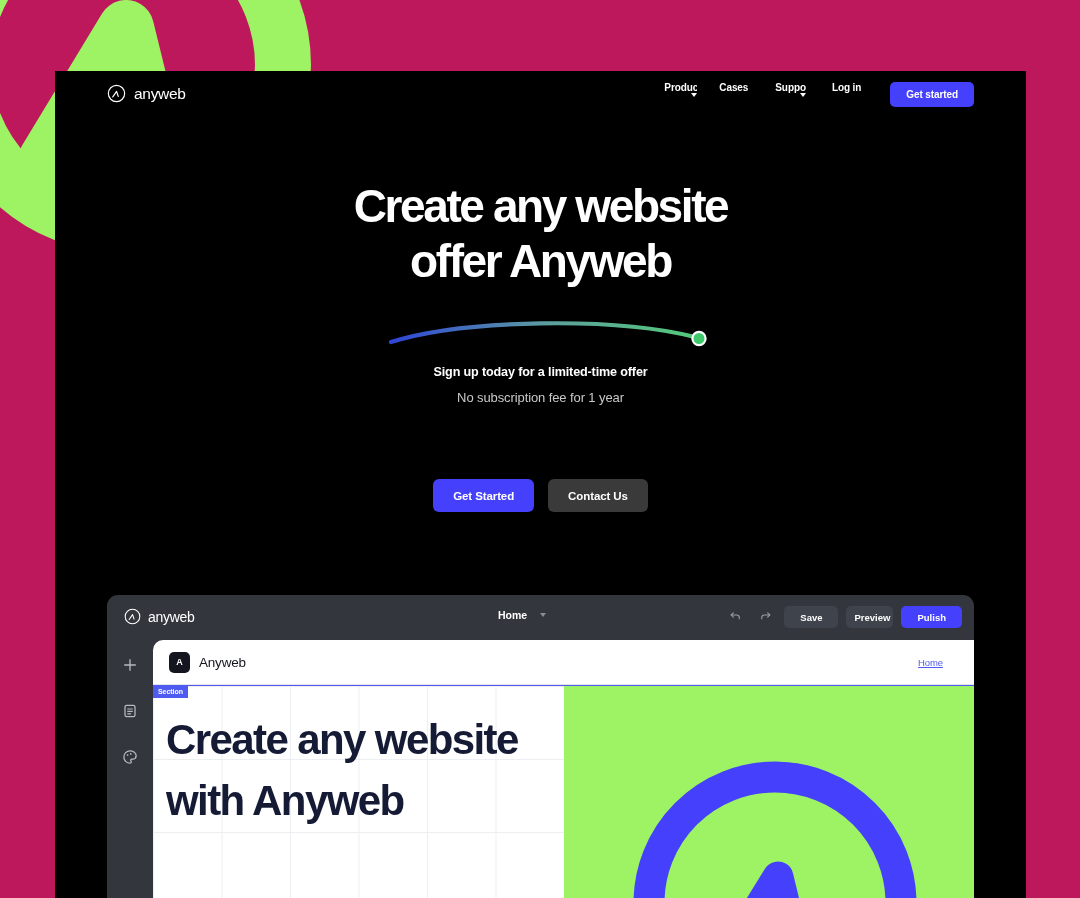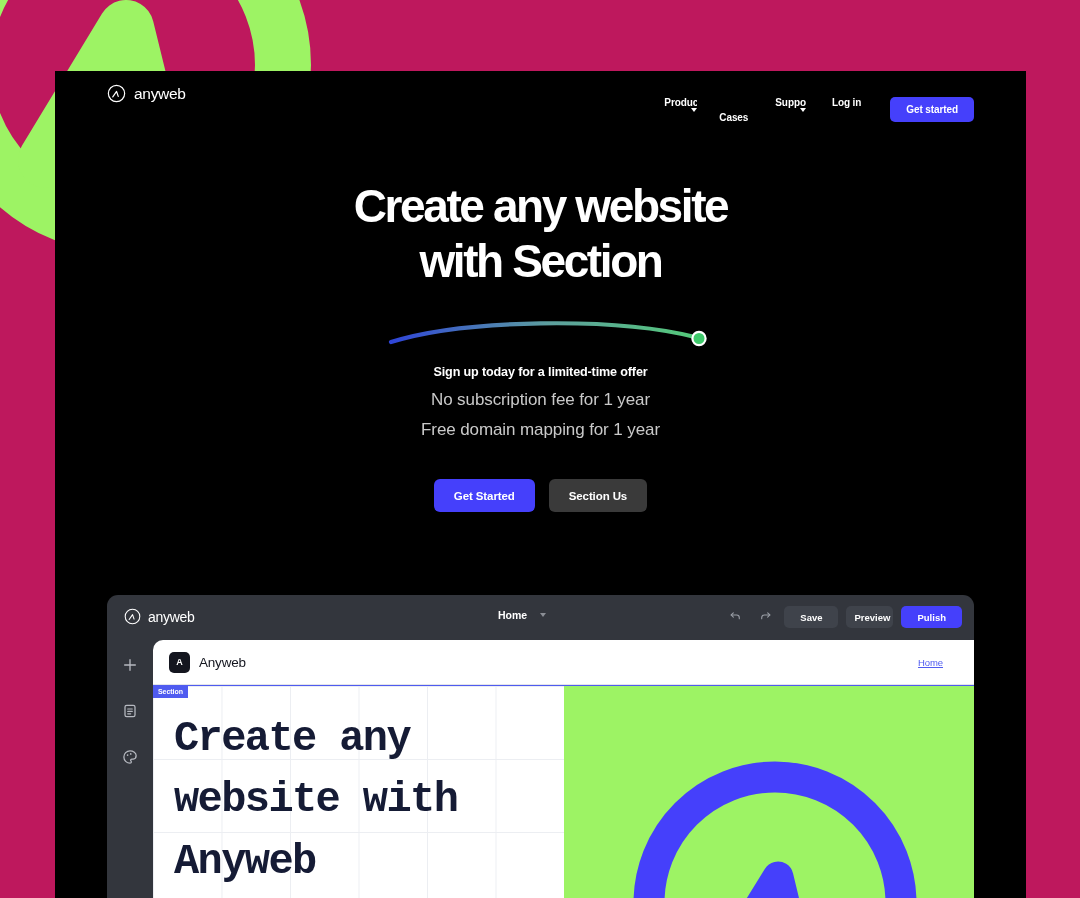--- a/index.html
+++ b/index.html
@@ -59,21 +59,21 @@
     font-weight: bold;
     letter-spacing: -0.1px;
     display: flex; align-items: flex-end;
     height: 25px;
     white-space: nowrap;
     overflow: hidden;
     flex-direction: column;
   }
   .nav-label-clip { display:inline-block; max-width: 33px; overflow: hidden; }
   .nav-gap-1 { margin-right: 22px; }
-  .nav-gap-2 { margin-right: 27px; margin-top: 30px; }
+  .nav-gap-2 { margin-right: 27px; }
   .nav-gap-3 { margin-right: 26px; }
   .nav-gap-4 { margin-right: 29px; }
   .caret {
     display: inline-block;
     margin-left: 4px;
     border-left: 3.2px solid transparent;
     border-right: 3.2px solid transparent;
     border-top: 4px solid #ffffff;
   }
   #btn-get-started-nav {
@@ -104,21 +104,21 @@
   
   #hero-sub {
     position: absolute; left: 0; top: 294px; width: 971px;
     text-align: center;
   }
   .sub-lead {
     color: #ffffff; font-size: 12.6px; font-weight: bold;
     letter-spacing: -0.15px; margin-bottom: 11px;
   }
   .sub-line {
-    color: #c9c9c9; font-size: 17px; letter-spacing: -0.1px;
+    color: #c9c9c9; font-size: 13px; letter-spacing: -0.1px;
     margin-bottom: 9.5px;
   }
 
   
   #hero-ctas {
     position: absolute; left: 0; top: 408px; width: 971px;
     display: flex; justify-content: center; gap: 14px;
   }
   .cta {
     border: none; border-radius: 6px;
@@ -238,28 +238,27 @@
   }
   #grid-left {
     position: absolute; left: 0; top: 0;
     width: 411px; height: 220px;
     background-image:
       linear-gradient(to right, #eceef2 1px, transparent 1px),
       linear-gradient(to bottom, #eceef2 1px, transparent 1px);
     background-size: 68.5px 73px;
   }
   #canvas-heading {
-    position: absolute; left: 21px; top: 23px;
+    position: absolute; left: 13px; top: 23px;
     width: 370px;
     color: #151b35;
     font-size: 42px; font-weight: bold;
     line-height: 1.46;
     letter-spacing: -1.6px;
     z-index: 3;
-    font-family: Liberation Mono, monospace;
   }
   #green-panel {
     position: absolute; left: 411px; top: 0;
     width: 410px; height: 220px;
     background: #9df364;
     overflow: hidden;
   }
   #green-panel svg { position: absolute; left: 46px; top: 52px; }
 </style>
 </head>
@@ -302,46 +301,45 @@
         </div>
         <div class="nav-item nav-gap-4">
           <span>Log in</span>
         </div>
         <button id="btn-get-started-nav">Get started</button>
       </div>
     </div>
 
     <div id="hero-heading">
       <div>Create any website</div>
-      <div>with Section</div>
+      <div>offer Anyweb</div>
     </div>
 
     <div id="underline-curve">
       <svg width="330" height="36" viewBox="0 0 330 36" xmlns="http://www.w3.org/2000/svg">
         <defs>
           <linearGradient id="cg" x1="0" y1="0" x2="1" y2="0">
             <stop offset="0" stop-color="#2f45d8"></stop>
             <stop offset="0.52" stop-color="#5d9f9e"></stop>
             <stop offset="1" stop-color="#54c97a"></stop>
           </linearGradient>
         </defs>
         <path d="M6 29 C 80 6, 230 4, 310 24" fill="none" stroke="url(#cg)" stroke-width="4.2" stroke-linecap="round"></path>
         <circle cx="314" cy="25.5" r="6.6" fill="#3ec96b" stroke="#ffffff" stroke-width="2.2"></circle>
       </svg>
     </div>
 
     <div id="hero-sub">
       <div class="sub-lead">Sign up today for a limited-time offer</div>
       <div class="sub-line">No subscription fee for 1 year</div>
-      <div class="sub-line">Free domain mapping for 1 year</div>
     </div>
 
     <div id="hero-ctas">
       <button class="cta primary">Get Started</button>
-      <button class="cta secondary">Section Us</button>
+      <button class="cta secondary">Contact Us</button>
     </div>
 
     <div id="editor">
 
       <div id="editor-topbar">
 
         <div id="editor-brand">
           <span>
             <svg class="brand-logo" viewBox="0 0 24 24" xmlns="http://www.w3.org/2000/svg">
               <circle cx="12" cy="12" r="10.3" fill="none" stroke="#ffffff" stroke-width="1.5"></circle>

